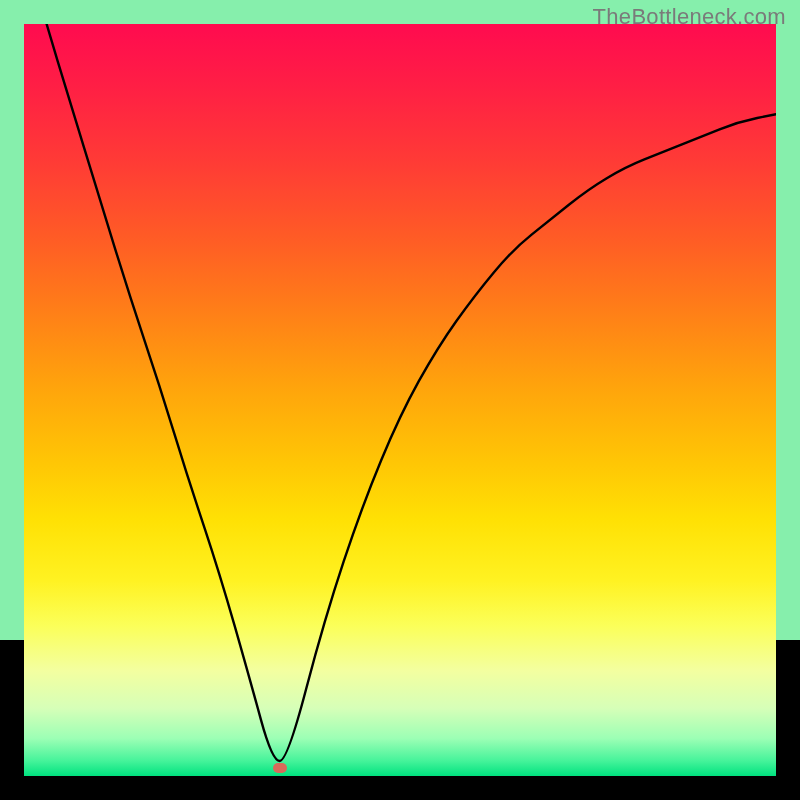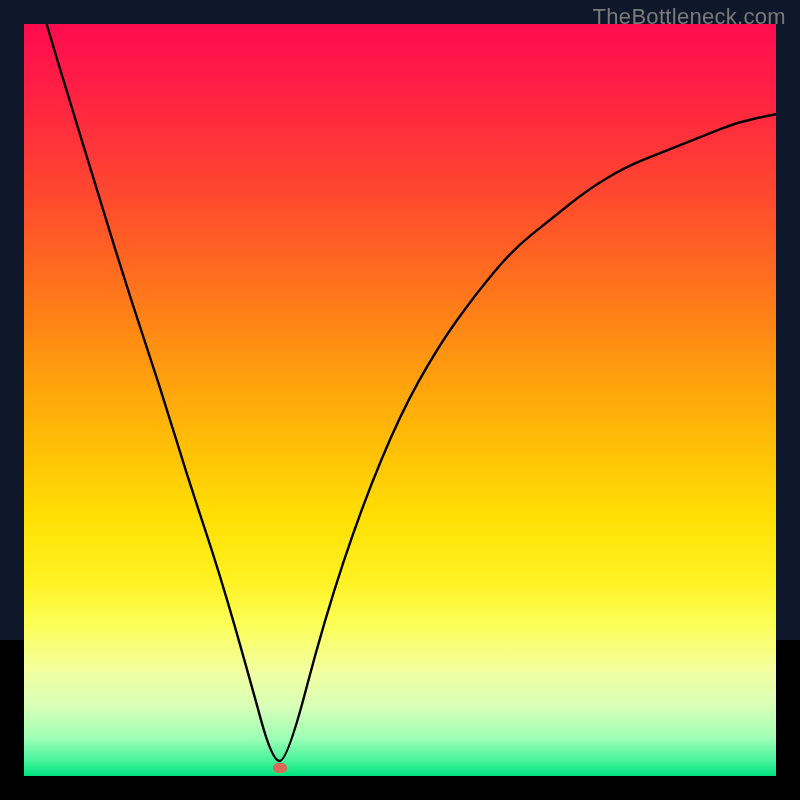--- a/index.html
+++ b/index.html
@@ -8,21 +8,21 @@
     width: 800px;
     height: 800px;
     background: #000;
     overflow: hidden;
     font-family: Arial, Helvetica, sans-serif;
   }
   .stage {
     position: relative;
     width: 800px;
     height: 640px;
-    background: #0f172a;
+    background: #86efac;
   }
   .watermark {
     position: absolute;
     top: 4px;
     right: 14px;
     color: #7a7a7a;
     font-size: 22px;
     font-weight: 500;
     letter-spacing: 0.3px;
     z-index: 50;

